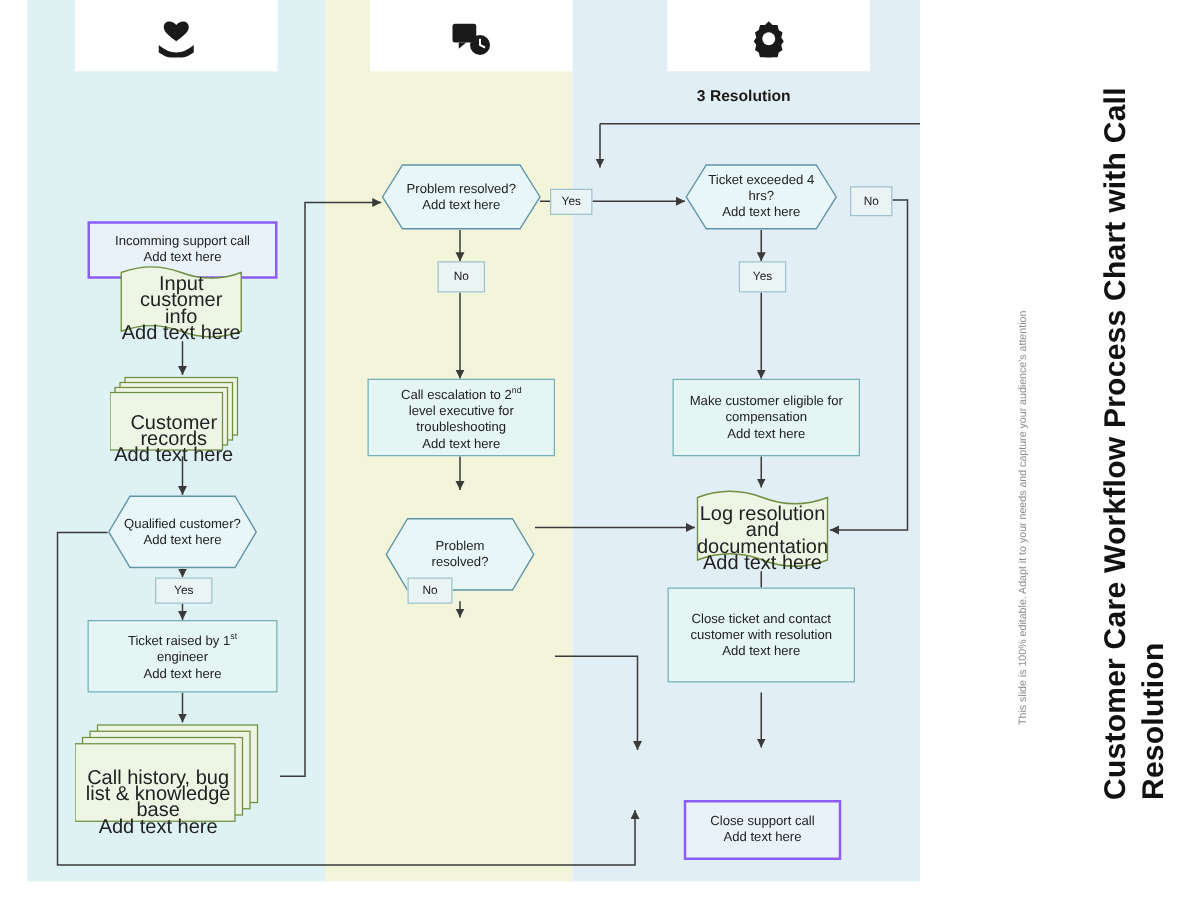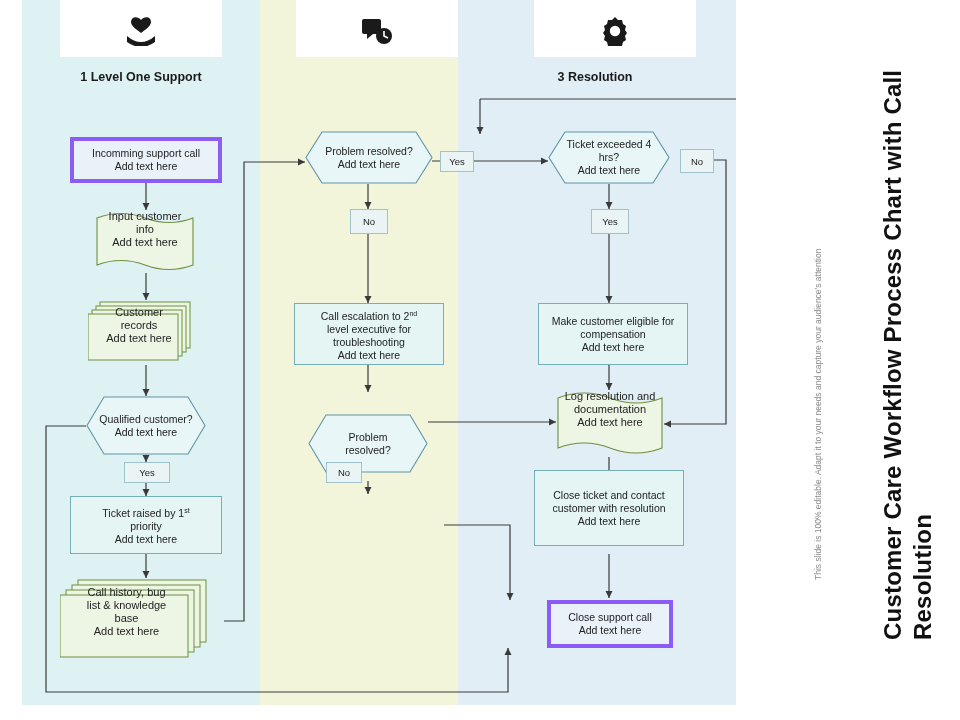--- a/index.html
+++ b/index.html
@@ -17,34 +17,34 @@
   #notch1{left:60px;width:162px;}
   #notch2{left:296px;width:162px;}
   #notch3{left:534px;width:162px;}
 
   .hdr-icon{position:absolute;top:16px;width:162px;text-align:center;font-size:26px;line-height:28px;color:#1a1a1a;}
   .hdr-title{position:absolute;top:70px;width:200px;text-align:center;font-size:12.5px;font-weight:bold;color:#1a1a1a;}
 
   
   .node{position:absolute;box-sizing:border-box;display:flex;align-items:center;justify-content:center;
         text-align:center;font-size:10.5px;color:#222;line-height:13px;padding:2px 4px;}
-  .rect-blue{background:#e9f2f8;border:4px solid #8b5cf6;}
+  .rect-blue{background:#e9f2f8;border:2px solid #8b5cf6;margin-top:40px;}
   .rect-teal{background:#e4f5f4;border:1px solid #74b0b5;}
 
   
   .hexwrap{position:absolute;}
   .hexwrap svg{position:absolute;left:0;top:0;}
   .hexwrap .lbl{position:absolute;left:0;top:0;width:100%;height:100%;display:flex;align-items:center;
                 justify-content:center;text-align:center;font-size:10.5px;color:#222;line-height:13px;}
 
   
   .shapewrap{position:absolute;}
   .shapewrap svg{position:absolute;left:0;top:0;}
-  .shapewrap .lbl{position:absolute;left:0;top:0;width:100%;height:100%;display:flex;align-items:flex-start;
-                  justify-content:center;text-align:center;font-size:11px;color:#222;line-height:13px;}
+  .shapewrap .lbl{position:absolute;left:0;top:0;width:100%;height:100%;display:flex;align-items:flex-end;
+                  justify-content:center;text-align:center;font-size:16px;color:#222;line-height:13px;}
 
   
   .chip{position:absolute;background:#eaf4f5;border:1px solid #9fc2cc;font-size:9.5px;color:#222;
         display:flex;align-items:center;justify-content:center;}
 
   
   #wires{position:absolute;left:0;top:0;width:960px;height:720px;pointer-events:none;}
 
   
   .vtitle{position:absolute;right:26px;top:10px;width:56px;height:630px;
@@ -82,21 +82,20 @@
       <path d="M24 15 l0 5 l4 2" stroke="#ffffff" stroke-width="1.6" fill="none"></path>
     </svg>
   </div>
   <div class="hdr-icon" style="left:534px;">
     <svg width="30" height="30" viewBox="0 0 30 30">
       <path d="M15 1 l3 3 h4 l1 4 3 2 -1 4 2 3 -2 3 1 4 -3 2 -1 4 h-4 l-3 3 -3-3 H8 l-1-4 -3-2 1-4 -2-3 2-3 -1-4 3-2 1-4 h4z" fill="#1a1a1a"></path>
       <circle cx="15" cy="15" r="5.2" fill="#ffffff"></circle>
     </svg>
   </div>
 
-  <div class="hdr-title" style="left:41px;">1 Level One Support</div>
   <div class="hdr-title" style="left:495px;">3 Resolution</div>
 
   <svg id="wires">
     <defs>
       <marker id="ar" markerWidth="8" markerHeight="8" refX="6" refY="3" orient="auto">
         <path d="M0,0 L6,3 L0,6 z" fill="#3a3a3a"></path>
       </marker>
     </defs>
     <g stroke="#3a3a3a" stroke-width="1.2" fill="none" marker-end="url(#ar)">
 
@@ -189,21 +188,21 @@
         <span>Add text here</span>
       </div>
     </div>
   </div>
 
   <div class="chip" style="left:124px;top:462px;width:44px;height:19px;">Yes</div>
 
   <div class="node rect-teal" style="left:70px;top:496px;width:152px;height:58px;">
     <div>
       <span><span>Ticket raised by 1</span><sup>st</sup></span><br>
-      <span>priority</span><br>
+      <span>engineer</span><br>
       <span>Add text here</span>
     </div>
   </div>
 
   <div class="shapewrap" style="left:60px;top:578px;width:165px;height:82px;">
     <svg width="165" height="82" viewBox="0 0 165 82">
       <rect x="18" y="2" width="128" height="62" fill="#edf5e4" stroke="#6f8f3f" stroke-width="1"></rect>
       <rect x="12" y="7" width="128" height="62" fill="#edf5e4" stroke="#6f8f3f" stroke-width="1"></rect>
       <rect x="6" y="12" width="128" height="62" fill="#edf5e4" stroke="#6f8f3f" stroke-width="1"></rect>
       <rect x="0" y="17" width="128" height="62" fill="#edf5e4" stroke="#6f8f3f" stroke-width="1"></rect>

